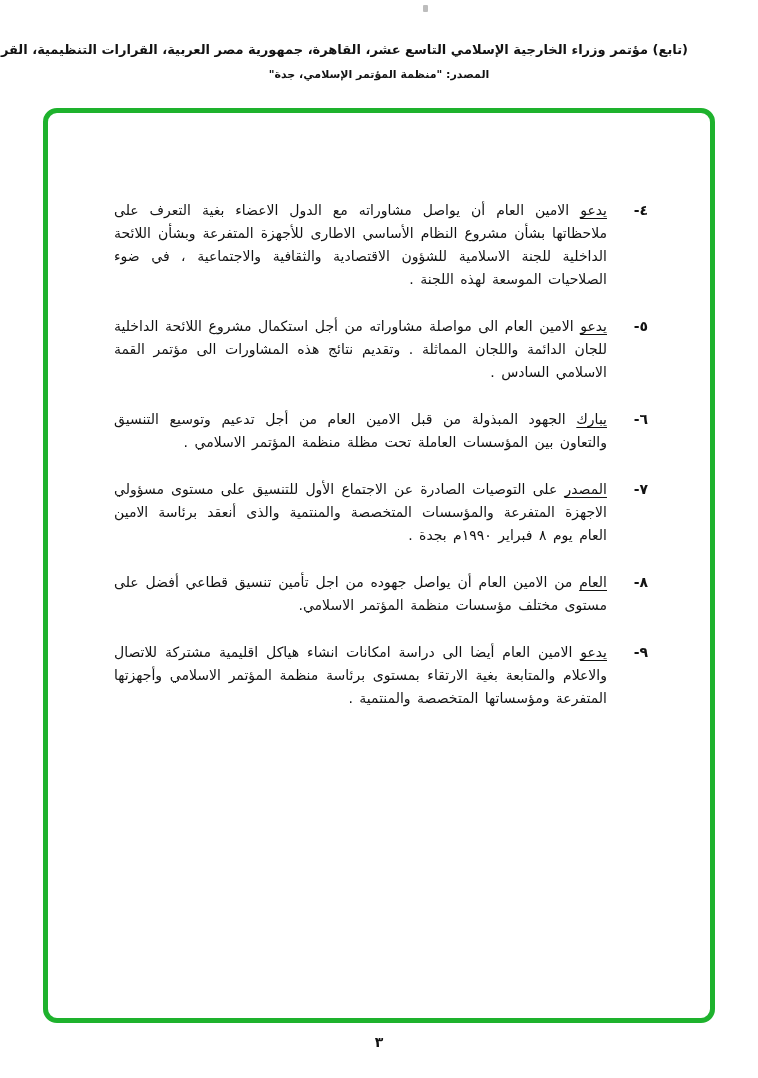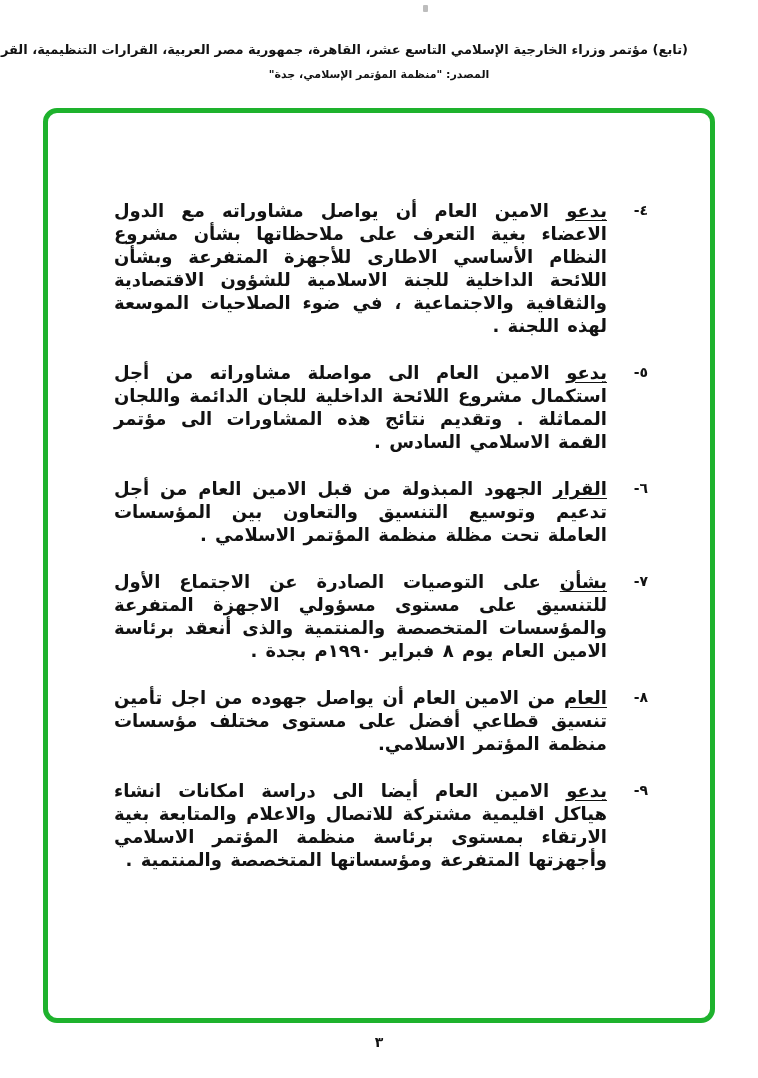--- a/index.html
+++ b/index.html
@@ -46,21 +46,21 @@
   }
   .num {
     flex:0 0 28px;
     font-size:14px; font-weight:bold;
     line-height:23px;
     text-align:right;
     white-space:nowrap;
   }
   .body-text {
     flex:1;
-    font-size:18px; font-weight:bold;
+    font-size:14px; font-weight:normal;
     line-height:23px;
     text-align:justify;
     word-spacing:2px;
   }
   .lead {
     text-decoration:underline;
     text-underline-offset:3px;
   }
   .page-num {
     position:absolute; top:1034px; left:0; right:0;
@@ -86,27 +86,27 @@
     </div>
 
     <div class="item">
       <div class="num">٥-</div>
       <p class="body-text"><span class="lead">يدعو</span>
         <span>الامين العام الى مواصلة مشاوراته من أجل استكمال مشروع اللائحة الداخلية للجان الدائمة واللجان المماثلة . وتقديم نتائج هذه المشاورات الى مؤتمر القمة الاسلامي السادس .</span></p>
     </div>
 
     <div class="item">
       <div class="num">٦-</div>
-      <p class="body-text"><span class="lead">القرار</span>
+      <p class="body-text"><span class="lead">يبارك</span>
         <span>الجهود المبذولة من قبل الامين العام من أجل تدعيم وتوسيع التنسيق والتعاون بين المؤسسات العاملة تحت مظلة منظمة المؤتمر الاسلامي .</span></p>
     </div>
 
     <div class="item">
       <div class="num">٧-</div>
-      <p class="body-text"><span class="lead">بشأن</span>
+      <p class="body-text"><span class="lead">المصدر</span>
         <span>على التوصيات الصادرة عن الاجتماع الأول للتنسيق على مستوى مسؤولي الاجهزة المتفرعة والمؤسسات المتخصصة والمنتمية والذى أنعقد برئاسة الامين العام يوم ٨ فبراير ١٩٩٠م بجدة .</span></p>
     </div>
 
     <div class="item">
       <div class="num">٨-</div>
       <p class="body-text"><span class="lead">العام</span>
         <span>من الامين العام أن يواصل جهوده من اجل تأمين تنسيق قطاعي أفضل على مستوى مختلف مؤسسات منظمة المؤتمر الاسلامي.</span></p>
     </div>
 
     <div class="item">

